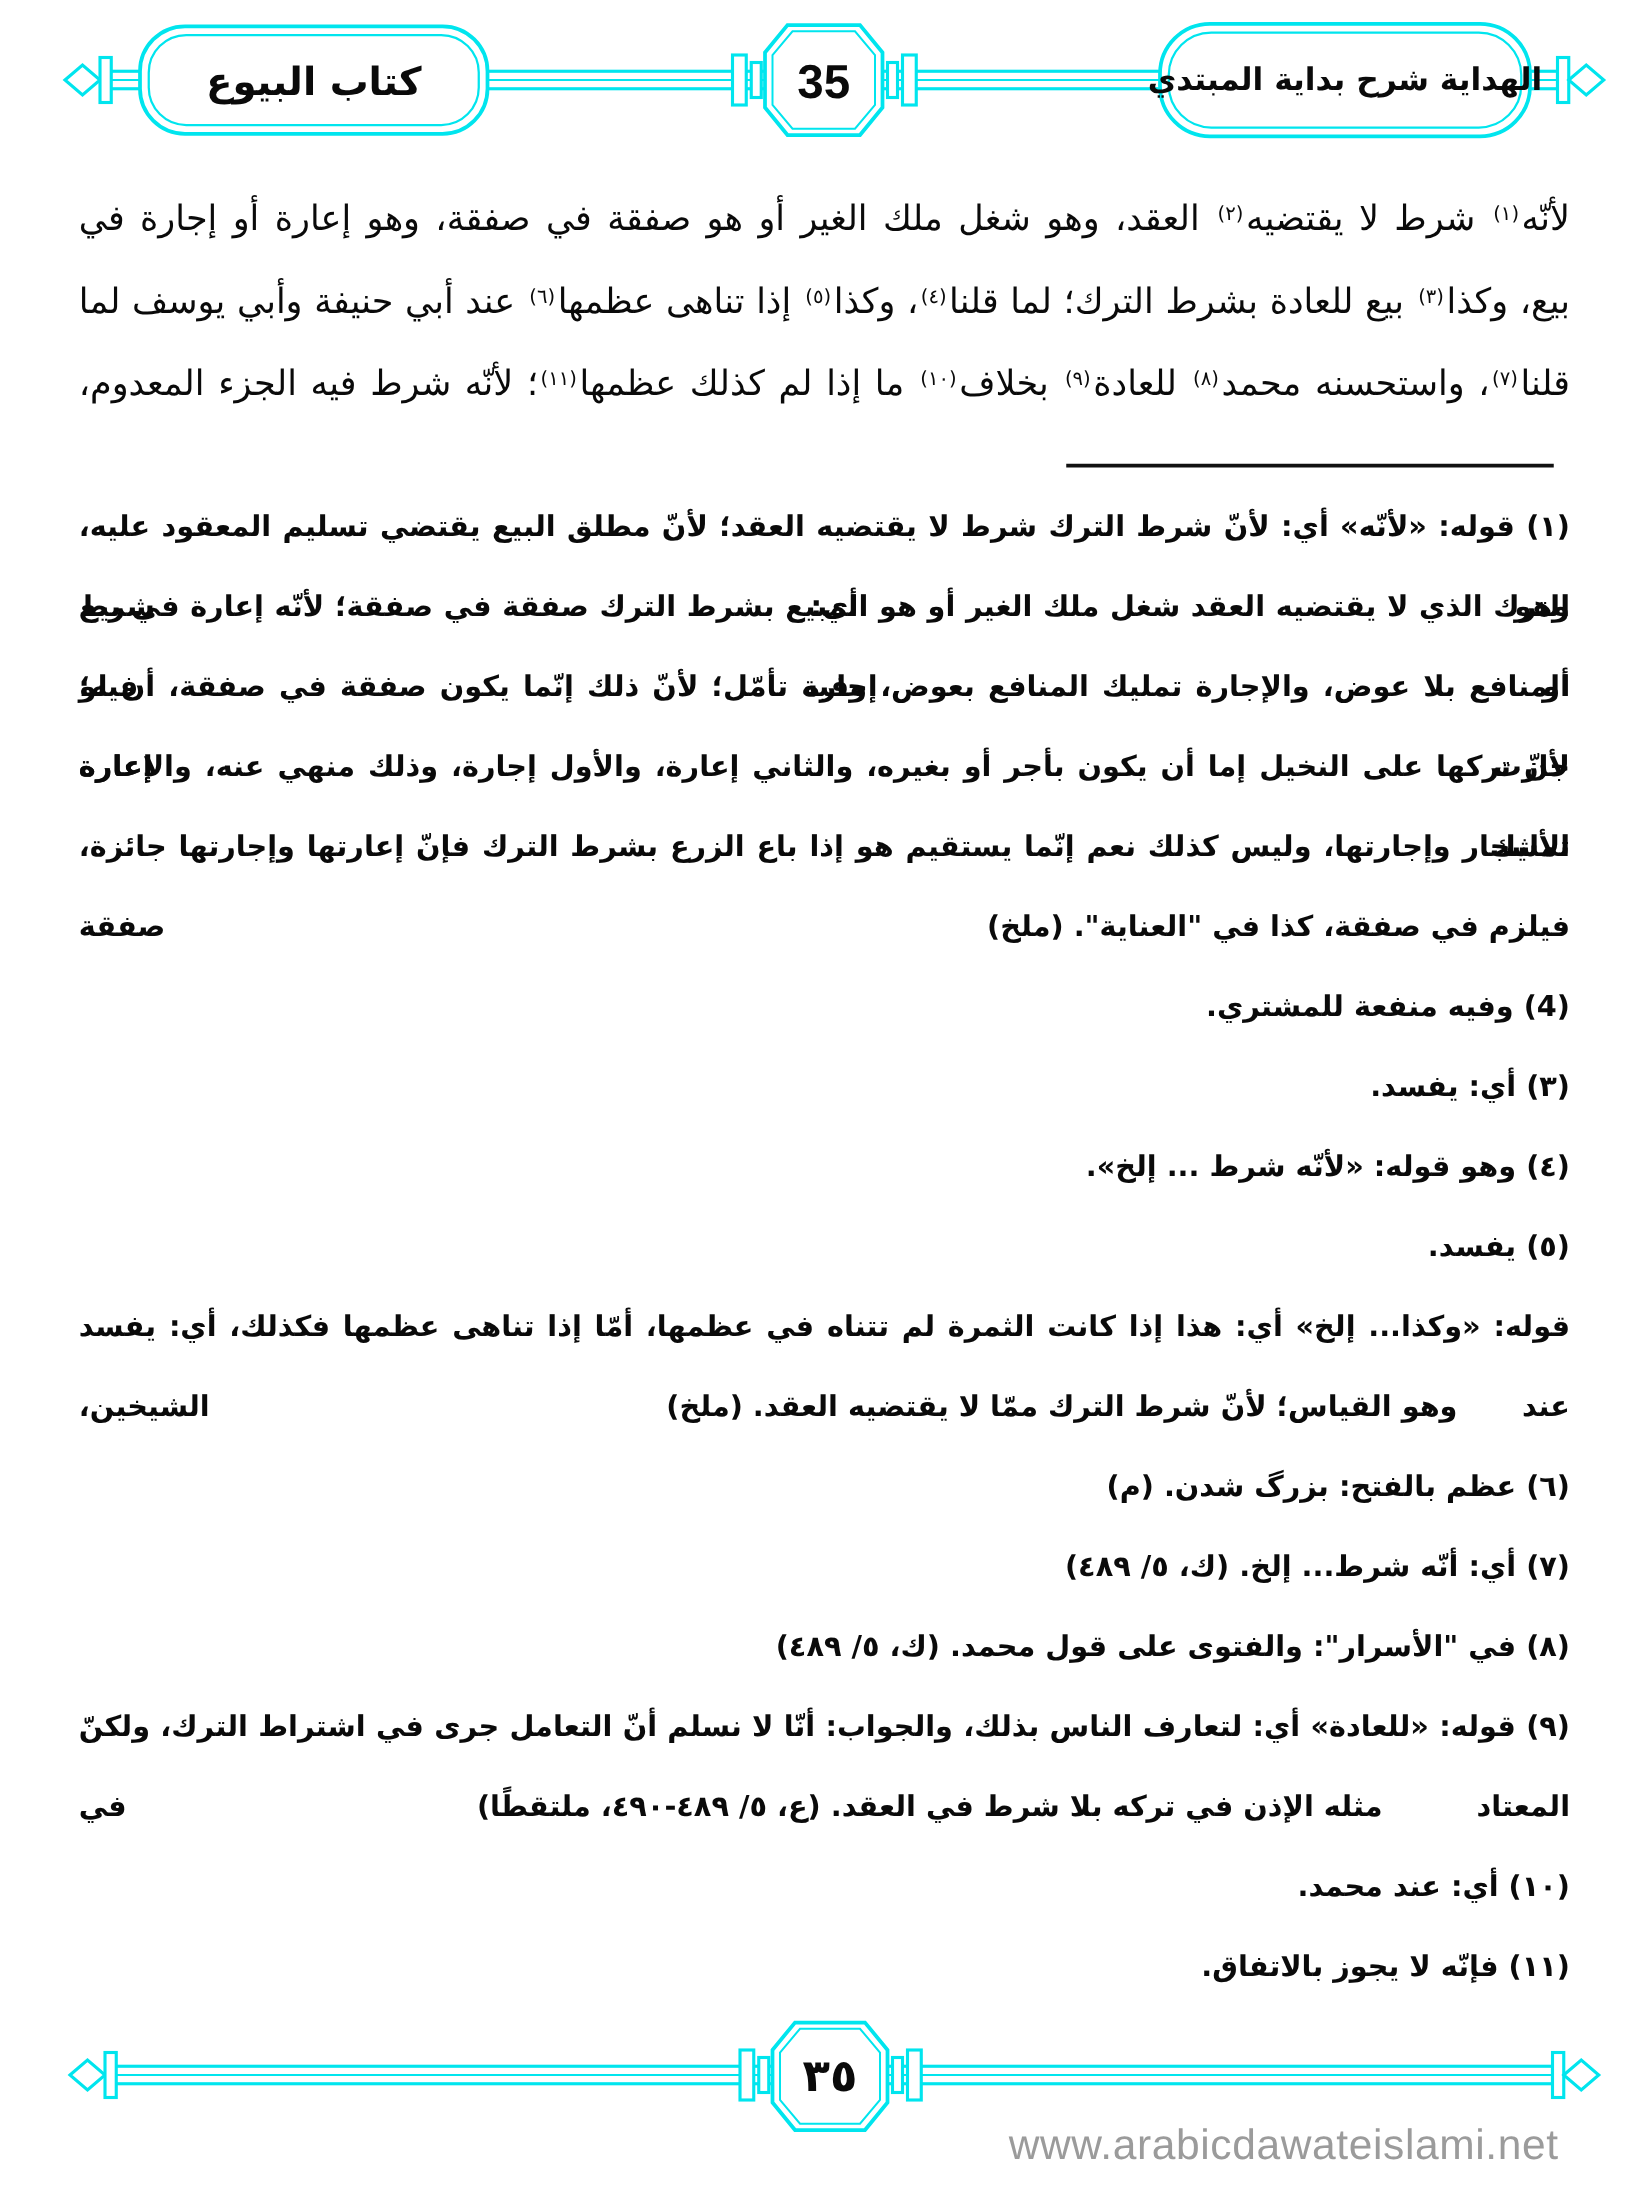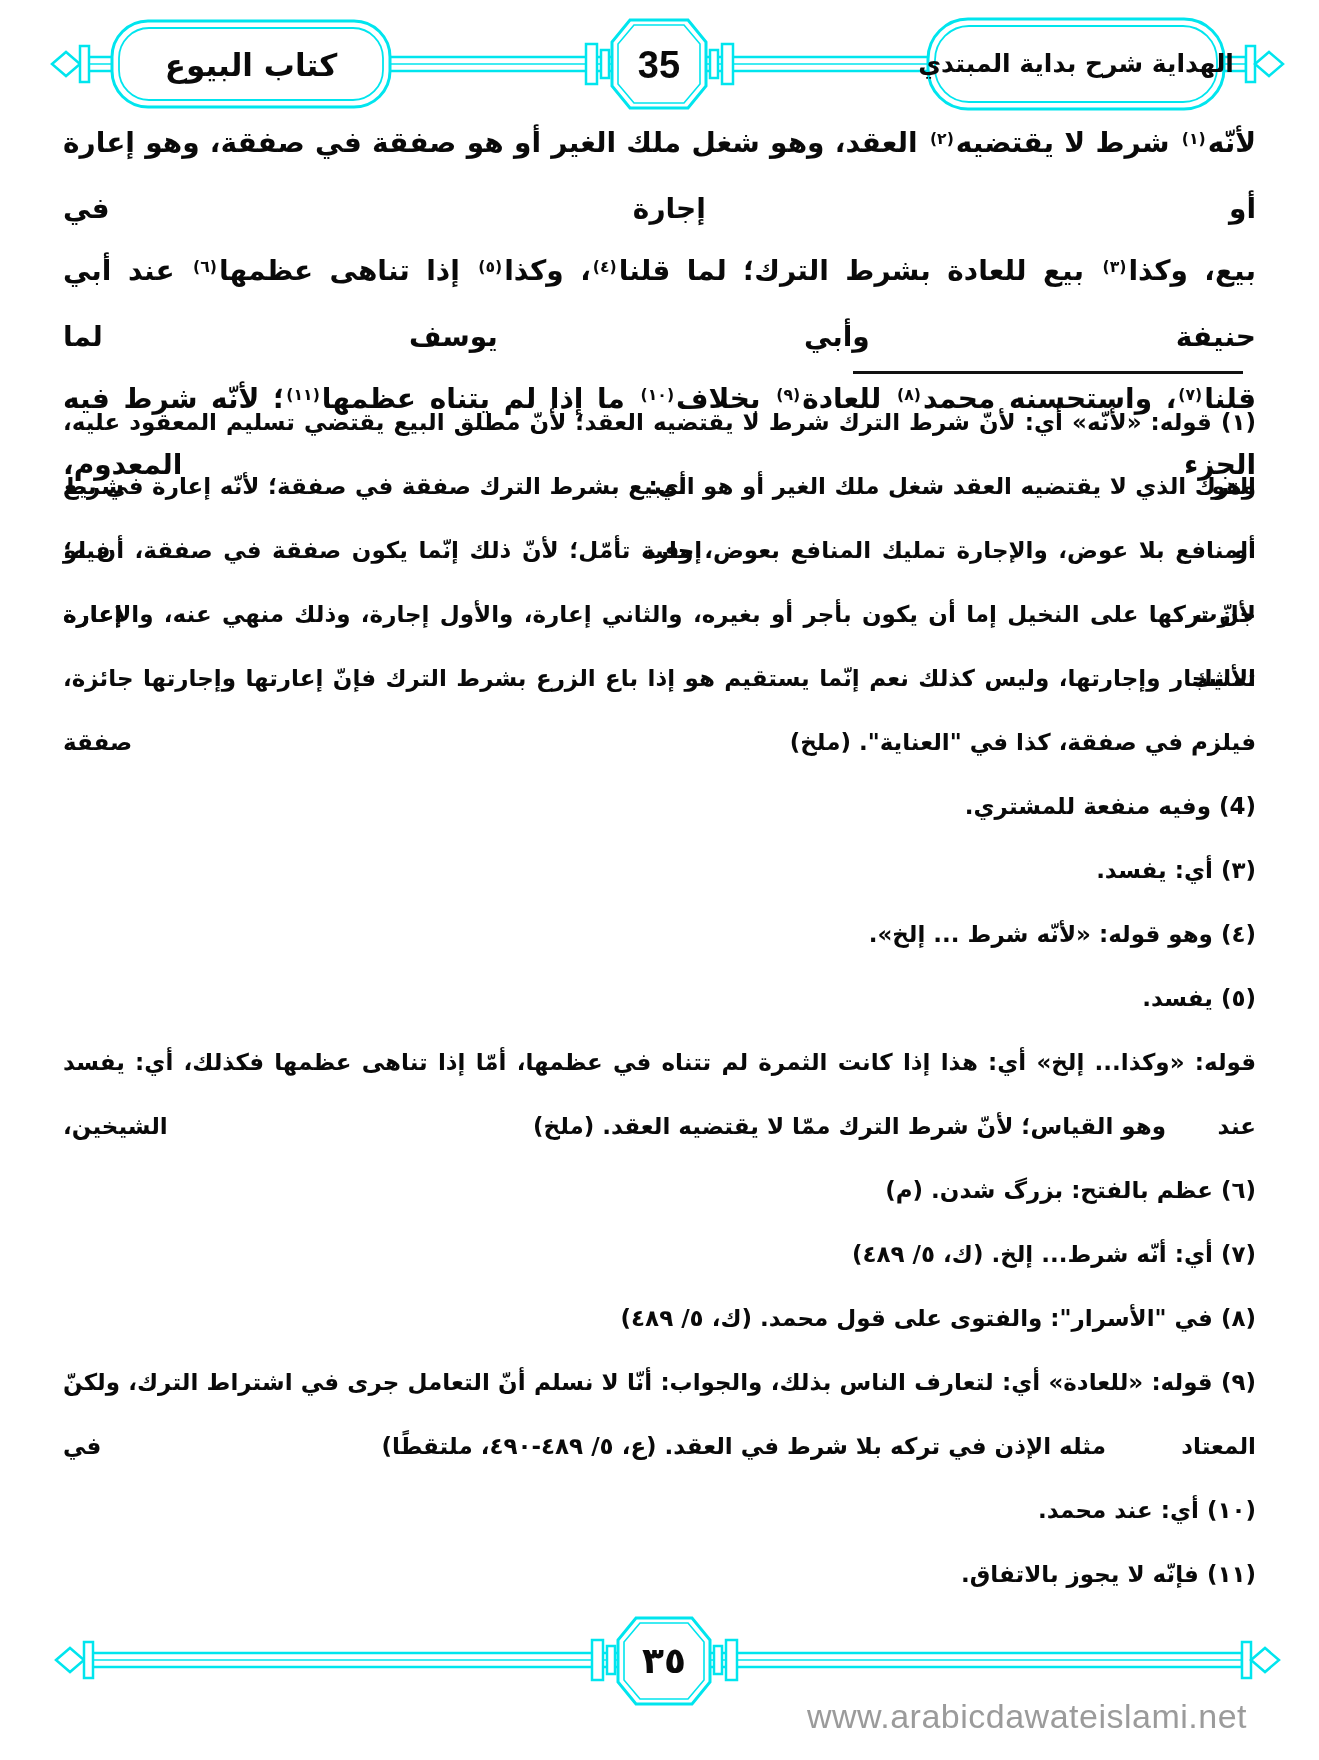--- a/index.html
+++ b/index.html
@@ -24,23 +24,23 @@
     font-family:"DejaVu Sans",sans-serif;
     font-weight:700;
     fill:var(--ink);
   }
   .t-book{font-size:31px;}
   .t-num{font-size:38px;font-family:"Liberation Sans",sans-serif;}
   .t-series{font-size:25px;}
   .t-num-ar{font-size:36px;}
   
   .main{
-    position:absolute;top:112px;right:63px;left:63px;
+    position:absolute;top:144px;right:63px;left:63px;
     direction:rtl;
-    font-size:28px;font-weight:700;
+    font-size:28px;font-weight:400;
     line-height:62px;
   }
   .fn-ref{
     font-size:0.56em;
     position:relative;top:-0.5em;
     padding:0 2px;
   }
   
   .fnsep{
     position:absolute;top:371px;right:76px;
@@ -114,21 +114,21 @@
 
     <g fill="#fff" class="acc-s" stroke-width="2.5">
       <rect x="1246" y="38" width="9" height="36"></rect>
       <path d="M1255 56 L1269 44 L1283 56 L1269 68 Z"></path>
     </g>
   </svg>
 
   <div class="main">
     <div class="jline"><span>لأنّه</span><span class="fn-ref">(١)</span><span> شرط لا يقتضيه</span><span class="fn-ref">(٢)</span><span> العقد، وهو شغل ملك الغير أو هو صفقة في صفقة، وهو إعارة أو إجارة في</span></div>
     <div class="jline"><span>بيع، وكذا</span><span class="fn-ref">(٣)</span><span> بيع للعادة بشرط الترك؛ لما قلنا</span><span class="fn-ref">(٤)</span><span>، وكذا</span><span class="fn-ref">(٥)</span><span> إذا تناهى عظمها</span><span class="fn-ref">(٦)</span><span> عند أبي حنيفة وأبي يوسف لما</span></div>
-    <div class="jline"><span>قلنا</span><span class="fn-ref">(٧)</span><span>، واستحسنه محمد</span><span class="fn-ref">(٨)</span><span> للعادة</span><span class="fn-ref">(٩)</span><span> بخلاف</span><span class="fn-ref">(١٠)</span><span> ما إذا لم يتناه عظمها</span><span class="fn-ref">(١١)</span><span>؛ لأنّه شرط فيه الجزء المعدوم،</span></div>
+    <div class="jline"><span>قلنا</span><span class="fn-ref">(٧)</span><span>، واستحسنه محمد</span><span class="fn-ref">(٨)</span><span> للعادة</span><span class="fn-ref">(٩)</span><span> بخلاف</span><span class="fn-ref">(١٠)</span><span> ما إذا لم كذلك عظمها</span><span class="fn-ref">(١١)</span><span>؛ لأنّه شرط فيه الجزء المعدوم،</span></div>
   </div>
 
   <div class="fnsep"></div>
 
   <div class="fns">
     <div class="fn-line jline">(١) قوله: «لأنّه» أي: لأنّ شرط الترك شرط لا يقتضيه العقد؛ لأنّ مطلق البيع يقتضي تسليم المعقود عليه، وهو أي: شرط</div>
     <div class="fn-line jline">الترك الذي لا يقتضيه العقد شغل ملك الغير أو هو المبيع بشرط الترك صفقة في صفقة؛ لأنّه إعارة في بيع أو إجارة فيه؛</div>
     <div class="fn-line jline">المنافع بلا عوض، والإجارة تمليك المنافع بعوض، وفيه تأمّل؛ لأنّ ذلك إنّما يكون صفقة في صفقة، أن لو جازت إعارة</div>
     <div class="fn-line jline">لأنّ تركها على النخيل إما أن يكون بأجر أو بغيره، والثاني إعارة، والأول إجارة، وذلك منهي عنه، والإعارة تمليك</div>
     <div class="fn-line jline">الأشجار وإجارتها، وليس كذلك نعم إنّما يستقيم هو إذا باع الزرع بشرط الترك فإنّ إعارتها وإجارتها جائزة، فيلزم صفقة</div>

